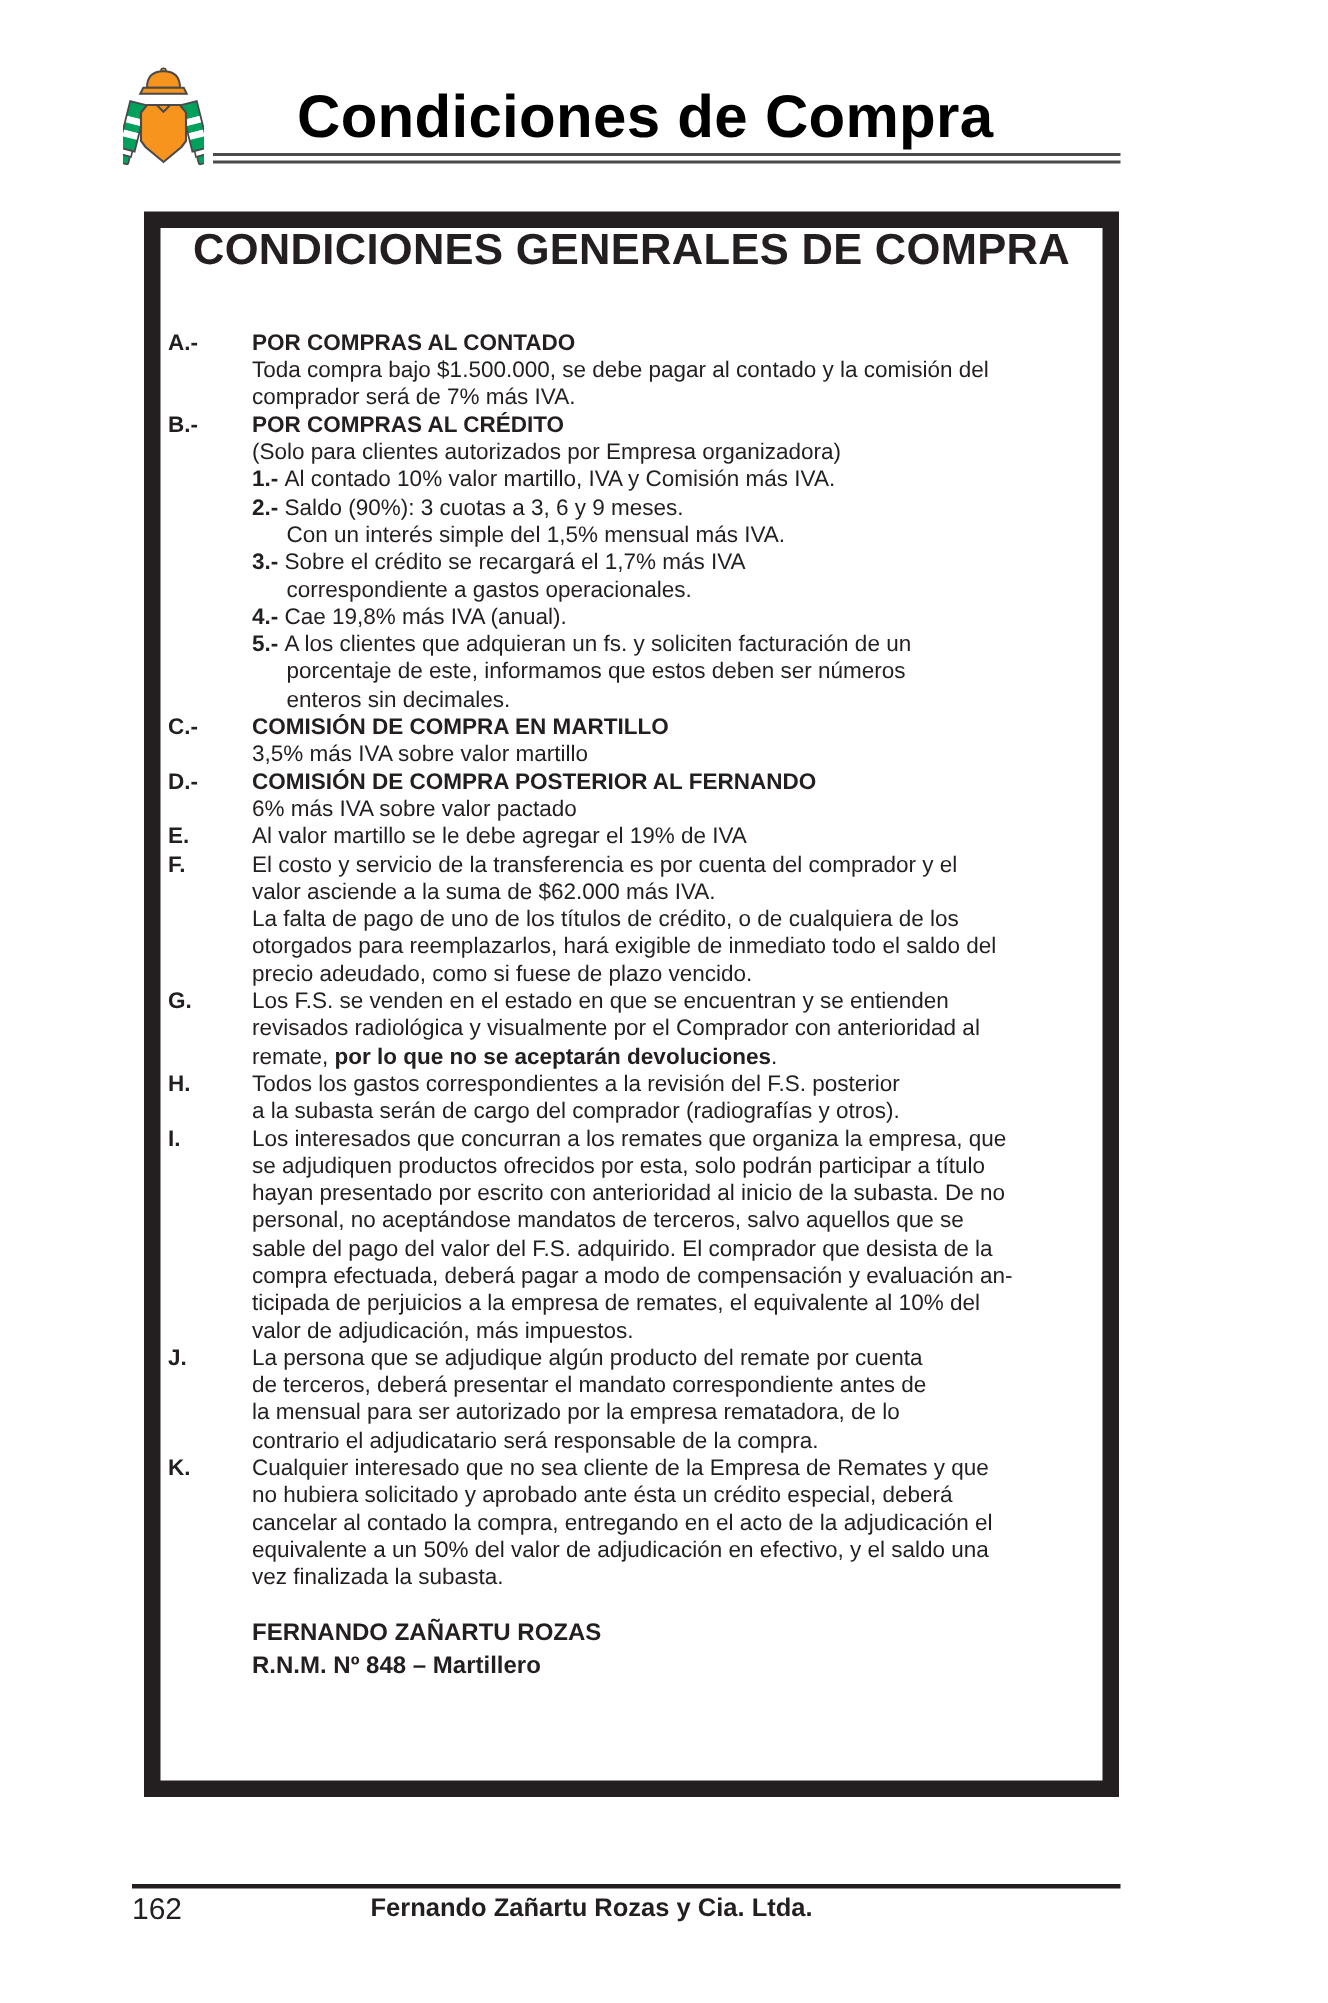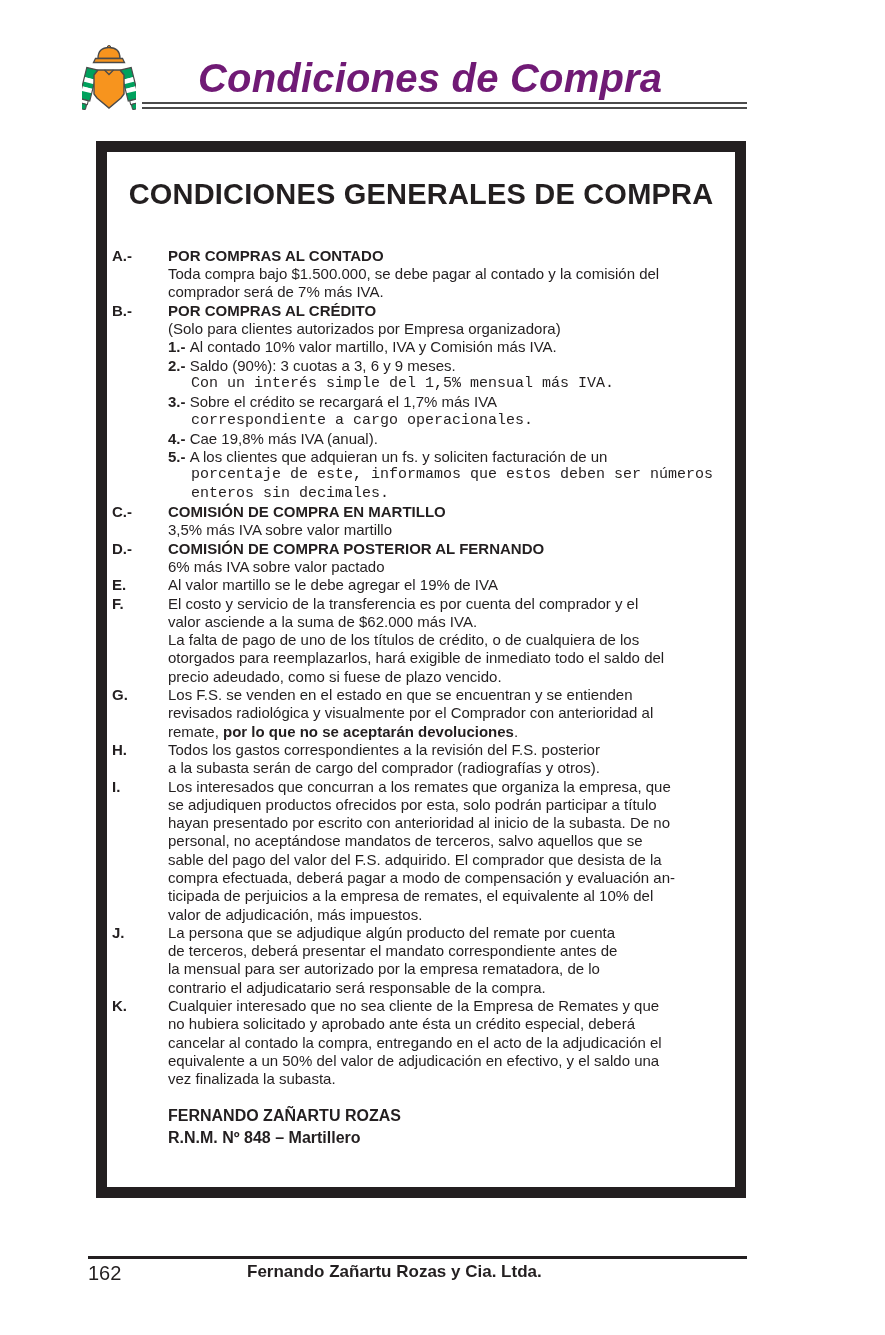--- a/index.html
+++ b/index.html
@@ -8,44 +8,44 @@
     font-family:"Liberation Sans","DejaVu Sans",sans-serif;
     color:var(--text-color,#231f20);
     -webkit-font-smoothing:antialiased;
   }
   .page{position:absolute;inset:0;overflow:hidden;}
 
   
   .header-icon{position:absolute;left:82px;top:44px;width:54px;height:78px;}
   .header-title{
     position:absolute;left:198px;top:56px;
-    font-size:40px;font-weight:bold;font-style:italic;
-    letter-spacing:0.2px;color:#701a75;white-space:nowrap;
+    font-size:40px;font-weight:bold;
+    letter-spacing:0.2px;color:#000000;white-space:nowrap;
   }
   .header-rule{
     position:absolute;left:142px;top:102px;width:605px;height:3px;
     border-top:2px solid #4b4b4b;border-bottom:2px solid #4b4b4b;
   }
 
   
   .panel{
     position:absolute;left:96px;top:141px;width:650px;height:1057px;
     border:11px solid #231f20;box-sizing:border-box;background:#ffffff;
   }
   .panel-title{
-    margin-top:27px;text-align:center;
+    text-align:center;
     font-size:29px;font-weight:bold;letter-spacing:0.2px;line-height:1.1;
     white-space:nowrap;
   }
   .conditions{margin-top:36px;padding-left:5px;font-size:15px;line-height:18.3px;}
   .cond-item{display:flex;}
   .cond-label{width:56px;flex:0 0 56px;font-weight:bold;}
   .cond-body{flex:1;}
   .cond-line{white-space:nowrap;}
-  .cond-line.indent{padding-left:23px;font-family:Liberation Mono, monospace;}
+  .cond-line.indent{padding-left:23px;}
   .bold{font-weight:bold;text-align:center;}
 
   
   .signatures{display:flex;margin-top:16px;padding-left:61px;
     font-weight:bold;font-size:16px;line-height:22px;flex-direction:column;}
   .sig-col-left{width:312px;flex:0 0 312px;}
   .sig-col-right{flex:1;margin-left:18px;}
   .sig-name,.sig-registry{white-space:nowrap;}
 
   
@@ -112,21 +112,21 @@
         </div>
         <div class="cond-item">
           <div class="cond-label">B.-</div>
           <div class="cond-body">
             <div class="cond-line"><span class="bold">POR COMPRAS AL CRÉDITO</span></div>
             <div class="cond-line"><span>(Solo para clientes autorizados por Empresa organizadora)</span></div>
             <div class="cond-line"><span class="bold">1.- </span><span>Al contado 10% valor martillo, IVA y Comisión más IVA.</span></div>
             <div class="cond-line"><span class="bold">2.- </span><span>Saldo (90%): 3 cuotas a 3, 6 y 9 meses.</span></div>
             <div class="cond-line indent"><span>Con un interés simple del 1,5% mensual más IVA.</span></div>
             <div class="cond-line"><span class="bold">3.- </span><span>Sobre el crédito se recargará el 1,7% más IVA</span></div>
-            <div class="cond-line indent"><span>correspondiente a cargo operacionales.</span></div>
+            <div class="cond-line indent"><span>correspondiente a gastos operacionales.</span></div>
             <div class="cond-line"><span class="bold">4.- </span><span>Cae 19,8% más IVA (anual).</span></div>
             <div class="cond-line"><span class="bold">5.- </span><span>A los clientes que adquieran un fs. y soliciten facturación de un</span></div>
             <div class="cond-line indent"><span>porcentaje de este, informamos que estos deben ser números</span></div>
             <div class="cond-line indent"><span>enteros sin decimales.</span></div>
           </div>
         </div>
         <div class="cond-item">
           <div class="cond-label">C.-</div>
           <div class="cond-body">
             <div class="cond-line"><span class="bold">COMISIÓN DE COMPRA EN MARTILLO</span></div>

